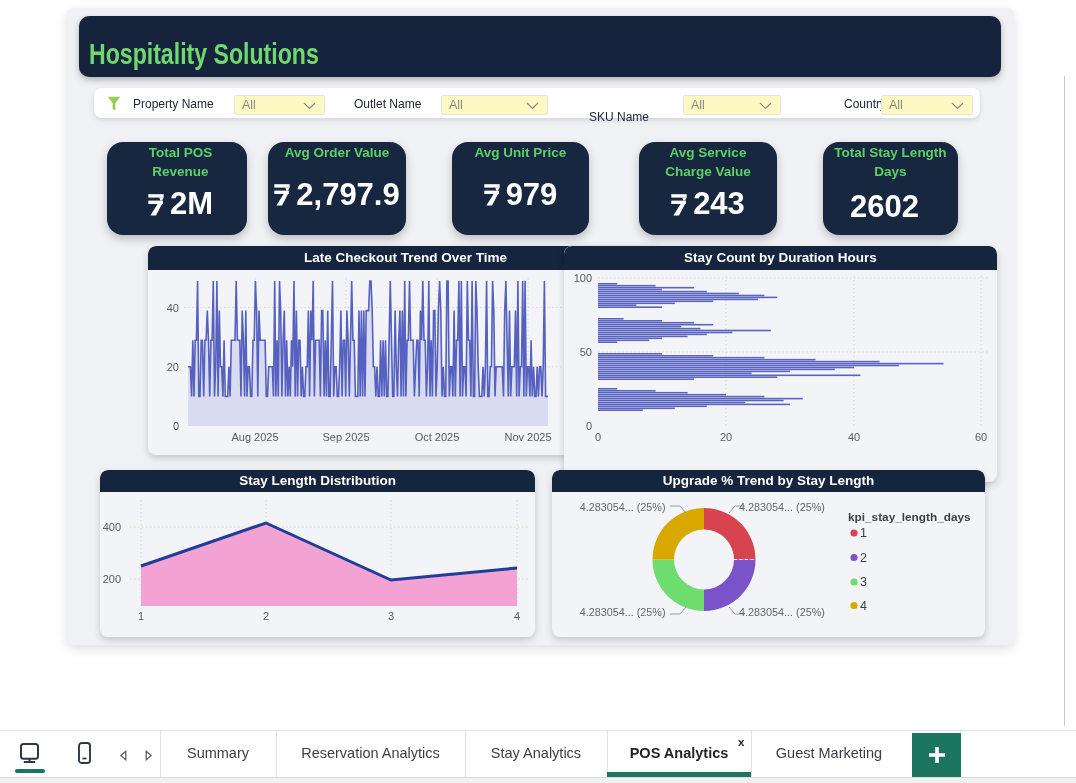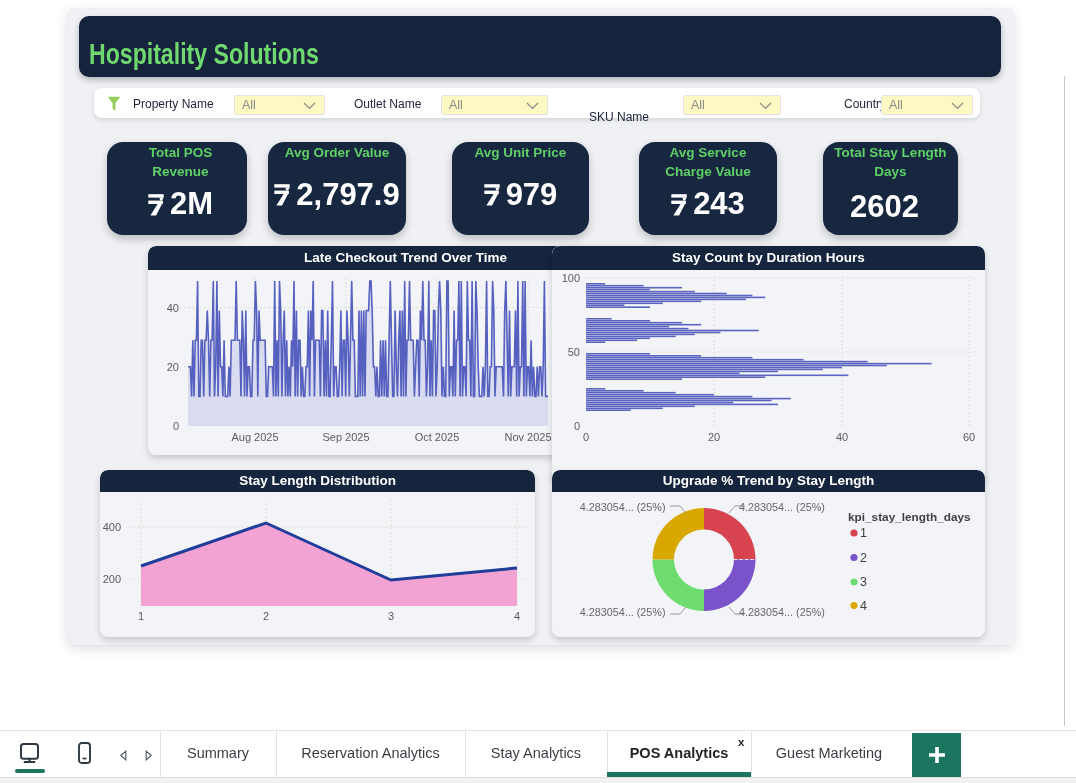--- a/index.html
+++ b/index.html
@@ -135,21 +135,21 @@
         <text x="31" y="100.8" text-anchor="end">20</text>
         <text x="31" y="160" text-anchor="end">0</text>
         <text x="107" y="171" text-anchor="middle">Aug 2025</text>
         <text x="198" y="171" text-anchor="middle">Sep 2025</text>
         <text x="289" y="171" text-anchor="middle">Oct 2025</text>
         <text x="380" y="171" text-anchor="middle">Nov 2025</text>
       </g>
     </svg>
   </div>
 
-  <div class="card" style="left:485px; top:238px; width:433px; height:236px;">
+  <div class="card" style="left:497px; top:238px; width:433px; height:236px;">
     <div class="ch" style="height:24px; line-height:24px;">Stay Count by Duration Hours</div>
     <svg width="433" height="185" style="display:block;">
       <g stroke="#d5dac8" stroke-width="1" stroke-dasharray="1.5,2.5" fill="none">
         <path d="M162 6 V156"></path>
           <path d="M290 6 V156"></path>
           <path d="M417 6 V156"></path>
         <path d="M34 8 H425"></path>
           <path d="M34 82 H425"></path>
       </g>
       <g fill="#5a64c0" id="bars">

